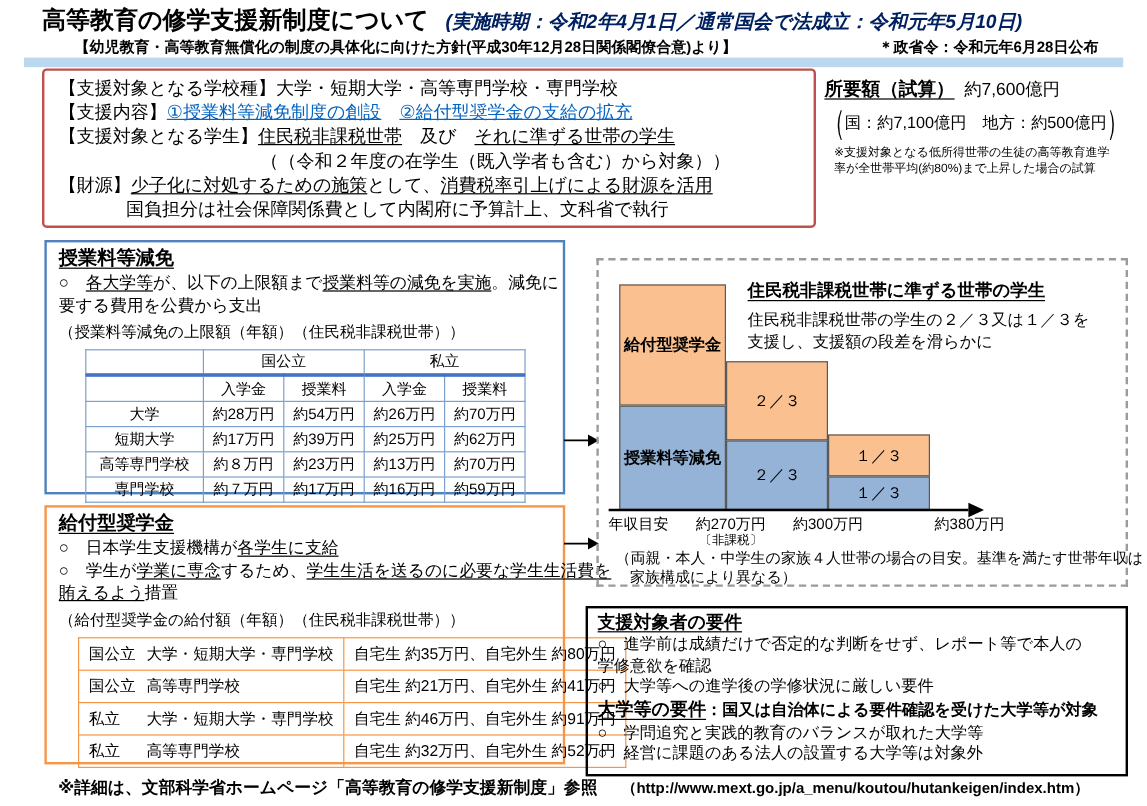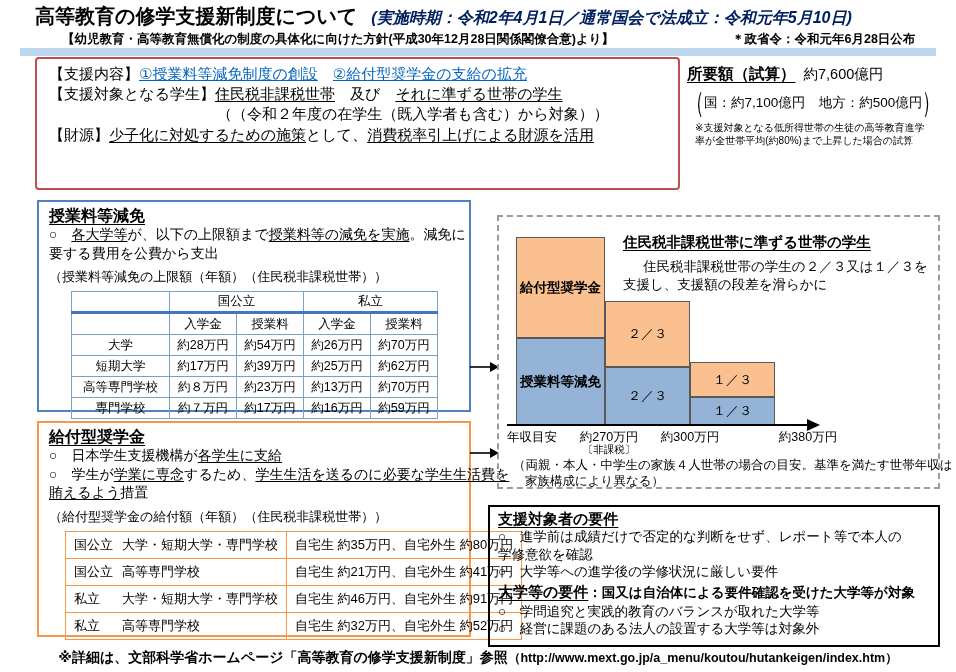--- a/index.html
+++ b/index.html
@@ -25,21 +25,21 @@
   .cost-amount{font-size:14.5px;margin-left:8px;}
   .cost-breakdown{position:absolute;top:27px;left:0;font-size:13.5px;white-space:nowrap;}
   .big-paren{display:inline-block;transform:scaleY(1.7);font-size:17px;vertical-align:-1px;}
   .cost-note{position:absolute;top:57px;left:8px;font-size:10px;line-height:13px;white-space:nowrap;}
   
   .tuition-box{left:37px;top:200px;width:434px;height:212px;border:2px solid #4F81BD;
                box-sizing:border-box;padding:3px 10px;}
   .scholar-box{left:37px;top:421px;width:434px;height:216px;border:2px solid #F79646;
                box-sizing:border-box;padding:3px 10px;}
   .sec-title{font-size:16px;font-weight:bold;text-decoration:underline;text-underline-offset:3px;line-height:21px;}
-  .bullet{font-size:14px;line-height:18.5px;white-space:nowrap;font-family:Liberation Mono, monospace;}
+  .bullet{font-size:14px;line-height:18.5px;white-space:nowrap;}
   .caption{font-size:13px;margin-top:5px;white-space:nowrap;}
   table{border-collapse:collapse;}
   .t-table{margin:5px 0 0 22px;font-size:12.5px;}
   .t-table td{border:1px solid #7BA0CD;text-align:center;padding:0 2px;height:20px;}
   .t-table tr.gh td{border-bottom:3px solid #4472C4;height:19px;}
   .t-table td.lbl{width:93px;}
   .t-table td.v{width:62px;}
   .s-table{margin:5px 0 16px 16px;font-size:13px;}
   .s-table td{border:1px solid #F79646;padding:0 8px;height:26px;white-space:nowrap;}
   .s-table .type{display:inline-block;width:48px;}
@@ -62,39 +62,41 @@
   
   .req-box{left:488px;top:505px;width:452px;height:142px;border:2px solid #000;
            box-sizing:border-box;padding:2px 8px;white-space:nowrap;}
   .req-title{font-size:15px;font-weight:bold;text-decoration:underline;text-underline-offset:3px;line-height:19px;}
   .req-line{font-size:13.5px;line-height:17.5px;}
   .uni-line{line-height:21px;}
   .uni-suffix{font-size:13.5px;font-weight:bold;}
   
   .footer{left:0;top:648px;width:956px;text-align:center;white-space:nowrap;}
   .footer-text{font-size:14px;font-weight:bold;}
-  .footer-url{font-size:12.5px;font-weight:bold;}
+  .footer-url{font-size:12.5px;font-weight:bold;padding-left:20px;}
 </style>
 </head>
 <body>
 
 <div class="page">
 
   <div class="abs" style="left:35px;top:3px;">
     <span class="title">高等教育の修学支援新制度について</span><span class="title-note">(実施時期：令和2年4月1日／通常国会で法成立：令和元年5月10日)</span>
   </div>
   <div class="abs subtitle" style="left:62px;top:31px;">【幼児教育・高等教育無償化の制度の具体化に向けた方針(平成30年12月28日関係閣僚合意)より】</div>
   <div class="abs ordinance" style="left:732px;top:31px;">＊政省令：令和元年6月28日公布</div>
   <div class="abs blue-bar"></div>
 
   <div class="abs red-box">
+    <div><span>【支援対象となる学校種】</span><span>大学・短期大学・高等専門学校・専門学校</span></div>
     <div><span>【支援内容】</span><span class="link">①授業料等減免制度の創設</span><span>　</span><span class="link">②給付型奨学金の支給の拡充</span></div>
     <div><span>【支援対象となる学生】</span><span class="u">住民税非課税世帯</span><span>　及び　</span><span class="u">それに準ずる世帯の学生</span></div>
     <div class="indent168">（（令和２年度の在学生（既入学者も含む）から対象））</div>
     <div><span>【財源】</span><span class="u">少子化に対処するための施策</span><span>として、</span><span class="u">消費税率引上げによる財源を活用</span></div>
+    <div class="indent56">国負担分は社会保障関係費として内閣府に予算計上、文科省で執行</div>
   </div>
 
   <div class="abs cost">
     <span class="cost-title">所要額（試算）</span><span class="cost-amount">約7,600億円</span>
     <div class="cost-breakdown"><span class="big-paren">（</span><span>国：約7,100億円　地方：約500億円</span><span class="big-paren">）</span></div>
     <div class="cost-note">
       <div>※支援対象となる低所得世帯の生徒の高等教育進学</div>
       <div>率が全世帯平均(約80%)まで上昇した場合の試算</div>
     </div>
   </div>
@@ -186,21 +188,21 @@
   </div>
   <div class="abs" style="left:470px;top:446px;">
     <svg class="arrow" viewBox="0 0 30 14">
         <line x1="0" y1="7" x2="20" y2="7" stroke="#000" stroke-width="1.6"></line>
         <polygon points="20,2 29,7 20,12" fill="#000"></polygon>
       </svg>
   </div>
 
   <div class="abs chart-box">
     <div class="chart-head">住民税非課税世帯に準ずる世帯の学生</div>
-    <div class="chart-desc" style="top:41px;margin-left:20px;">住民税非課税世帯の学生の２／３又は１／３を</div>
+    <div class="chart-desc" style="top:41px;">住民税非課税世帯の学生の２／３又は１／３を</div>
     <div class="chart-desc" style="top:59px;">支援し、支援額の段差を滑らかに</div>
 
     <div class="seg peach name" style="left:17px;top:20px;width:89px;height:101px;">給付型奨学金</div>
     <div class="seg blue name" style="left:17px;top:121px;width:89px;height:87px;">授業料等減免</div>
     <div class="seg peach" style="left:106px;top:84px;width:85px;height:66px;">２／３</div>
     <div class="seg blue" style="left:106px;top:150px;width:85px;height:58px;">２／３</div>
     <div class="seg peach" style="left:191px;top:145px;width:85px;height:35px;">１／３</div>
     <div class="seg blue" style="left:191px;top:180px;width:85px;height:28px;">１／３</div>
 
     <svg class="abs" style="left:8px;top:201px;" width="320" height="16">

